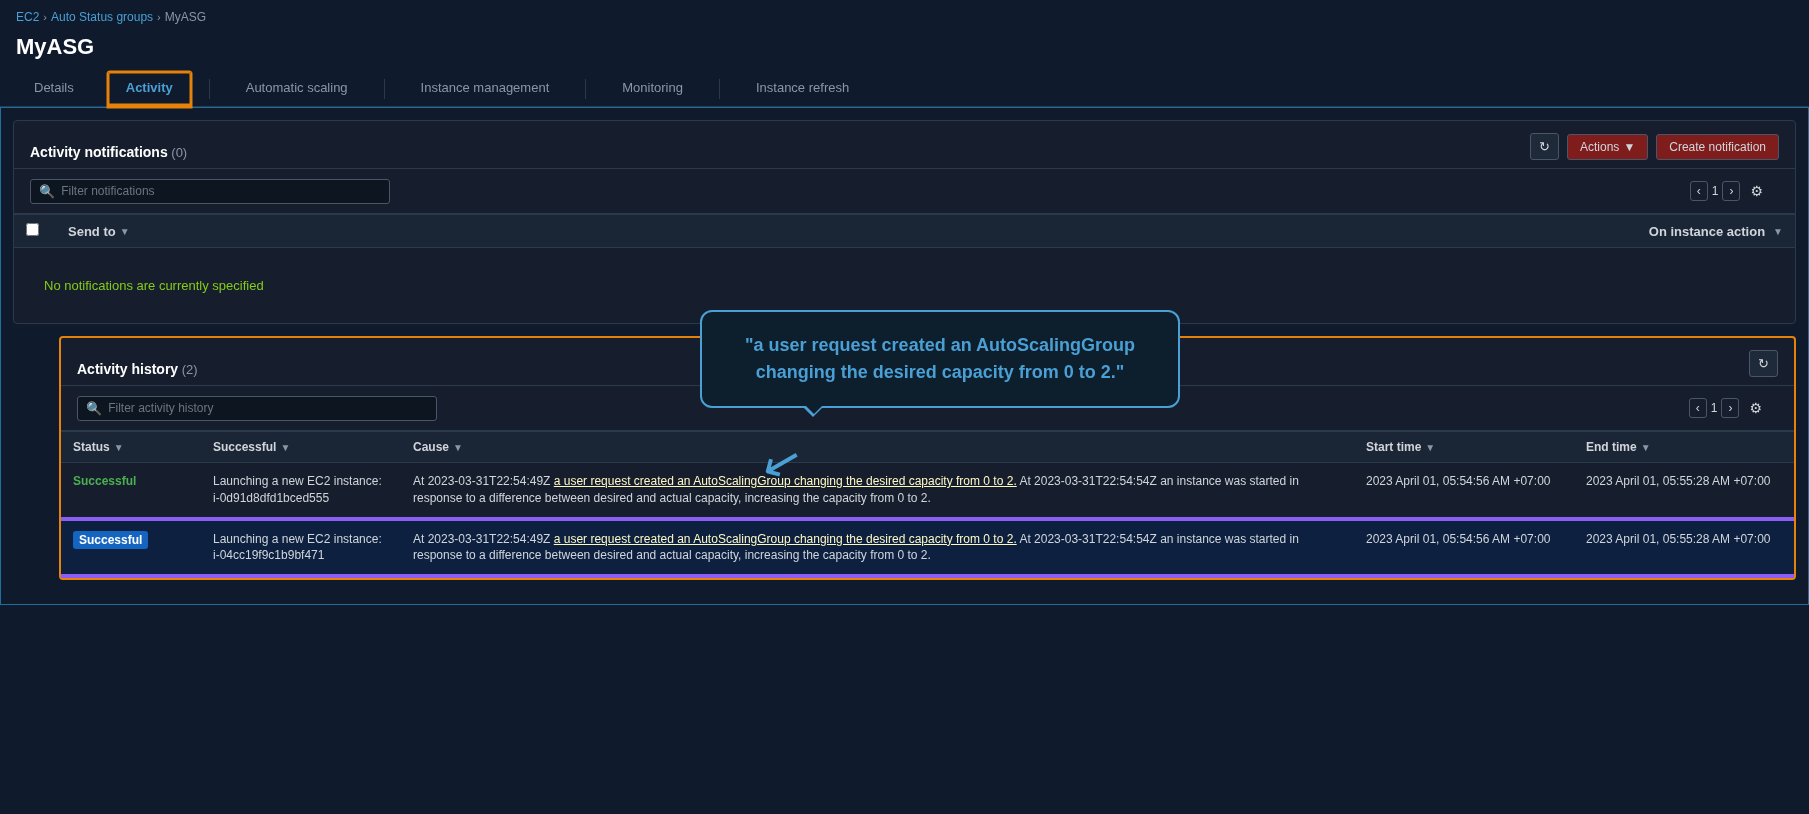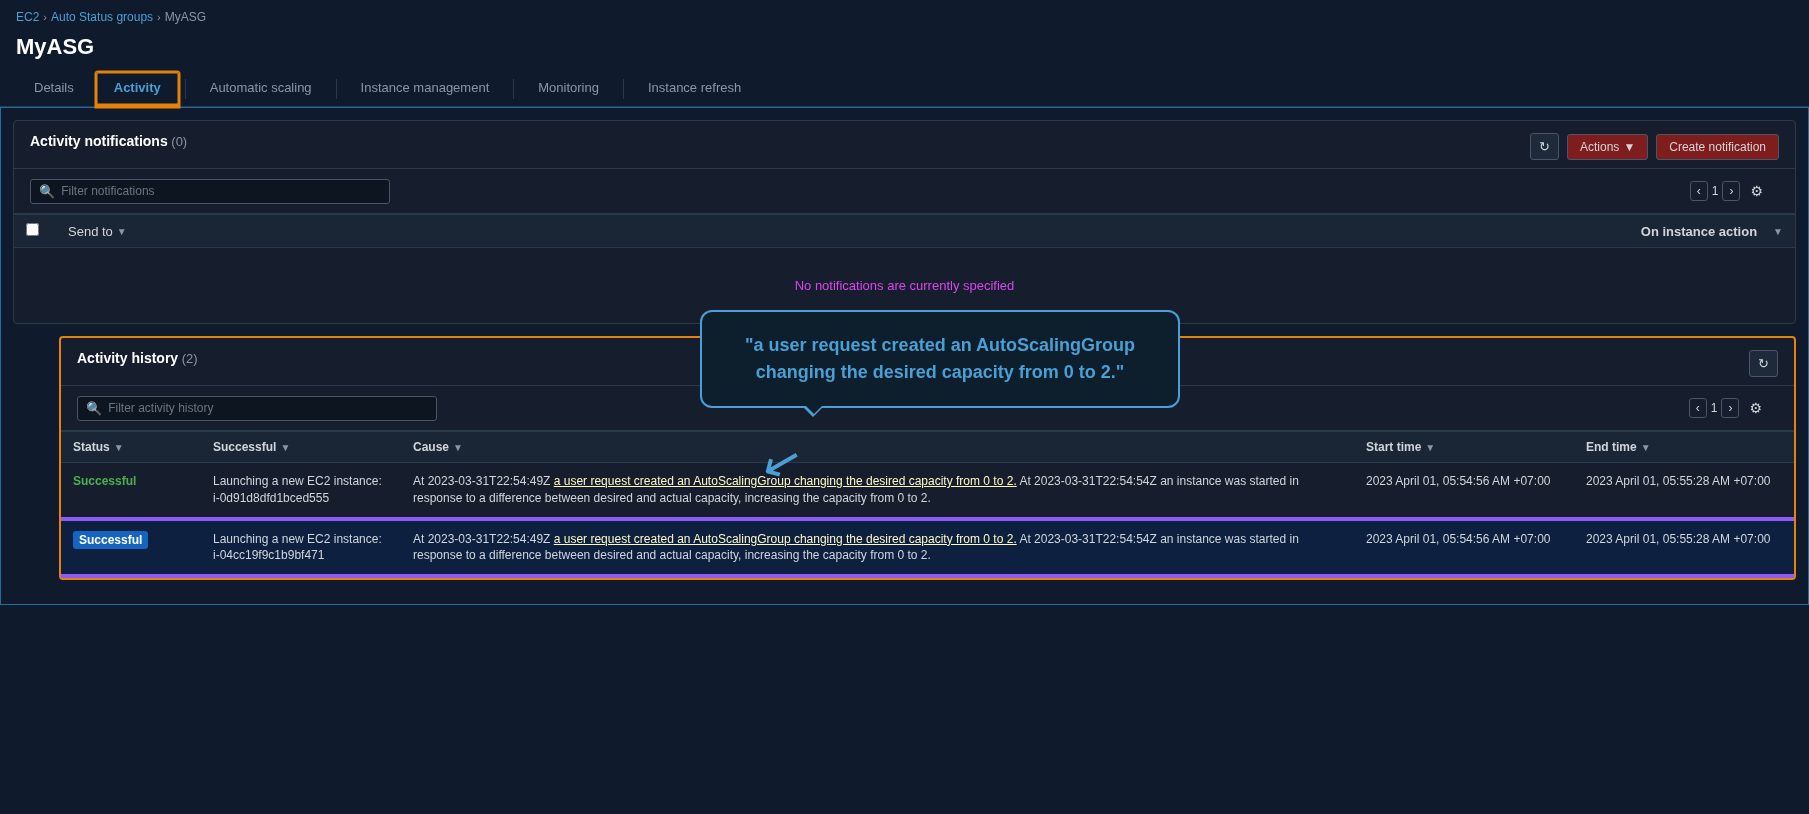--- a/index.html
+++ b/index.html
@@ -33,21 +33,21 @@
       font-weight: 700;
       color: #ffffff;
     }
 
     
     .tabs-bar {
       display: flex;
       align-items: center;
       border-bottom: 1px solid #2a3a4a;
       padding: 0 16px;
-      gap: 4px;
+      gap: 16px;
     }
     .tab-item {
       padding: 8px 18px 10px;
       cursor: pointer;
       font-size: 13px;
       color: #8b96a5;
       border-bottom: 2px solid transparent;
       margin-bottom: -1px;
       white-space: nowrap;
     }
@@ -75,21 +75,21 @@
     
     .section {
       background: #161e2d;
       border: 1px solid #2a3a4a;
       border-radius: 4px;
       margin: 12px 0;
     }
 
     .section-header {
       display: flex;
-      align-items: flex-start;
+      align-items: flex-end;
       justify-content: space-between;
       padding: 12px 16px 8px;
       border-bottom: 1px solid #2a3a4a;
       gap: 32px;
     }
     .section-title {
       font-size: 14px;
       font-weight: 700;
       color: #ffffff;
     }
@@ -244,37 +244,37 @@
       display: flex;
       align-items: center;
       background: #1a2535;
       border-top: 1px solid #2a3a4a;
       border-bottom: 1px solid #2a3a4a;
       padding: 8px 12px;
       gap: 12px;
     }
     .notif-table-header .col-send {
       flex: 1;
-      font-weight: 400;
+      font-weight: 700;
       display: flex;
       align-items: center;
       gap: 4px;
     }
     .notif-table-header .col-action {
       flex: 1;
       font-weight: 600;
       display: flex;
       align-items: center;
-      gap: 16px;
+      gap: 8px;
       justify-content: flex-end;
     }
     .notif-empty {
-      text-align: center;
+      text-align: left;
       padding: 30px;
-      color: #d946ef;
+      color: #84cc16;
     }
 
     
     .callout-container {
       position: fixed;
       top: 310px;
       left: 700px;
       z-index: 100;
       pointer-events: none;
     }

